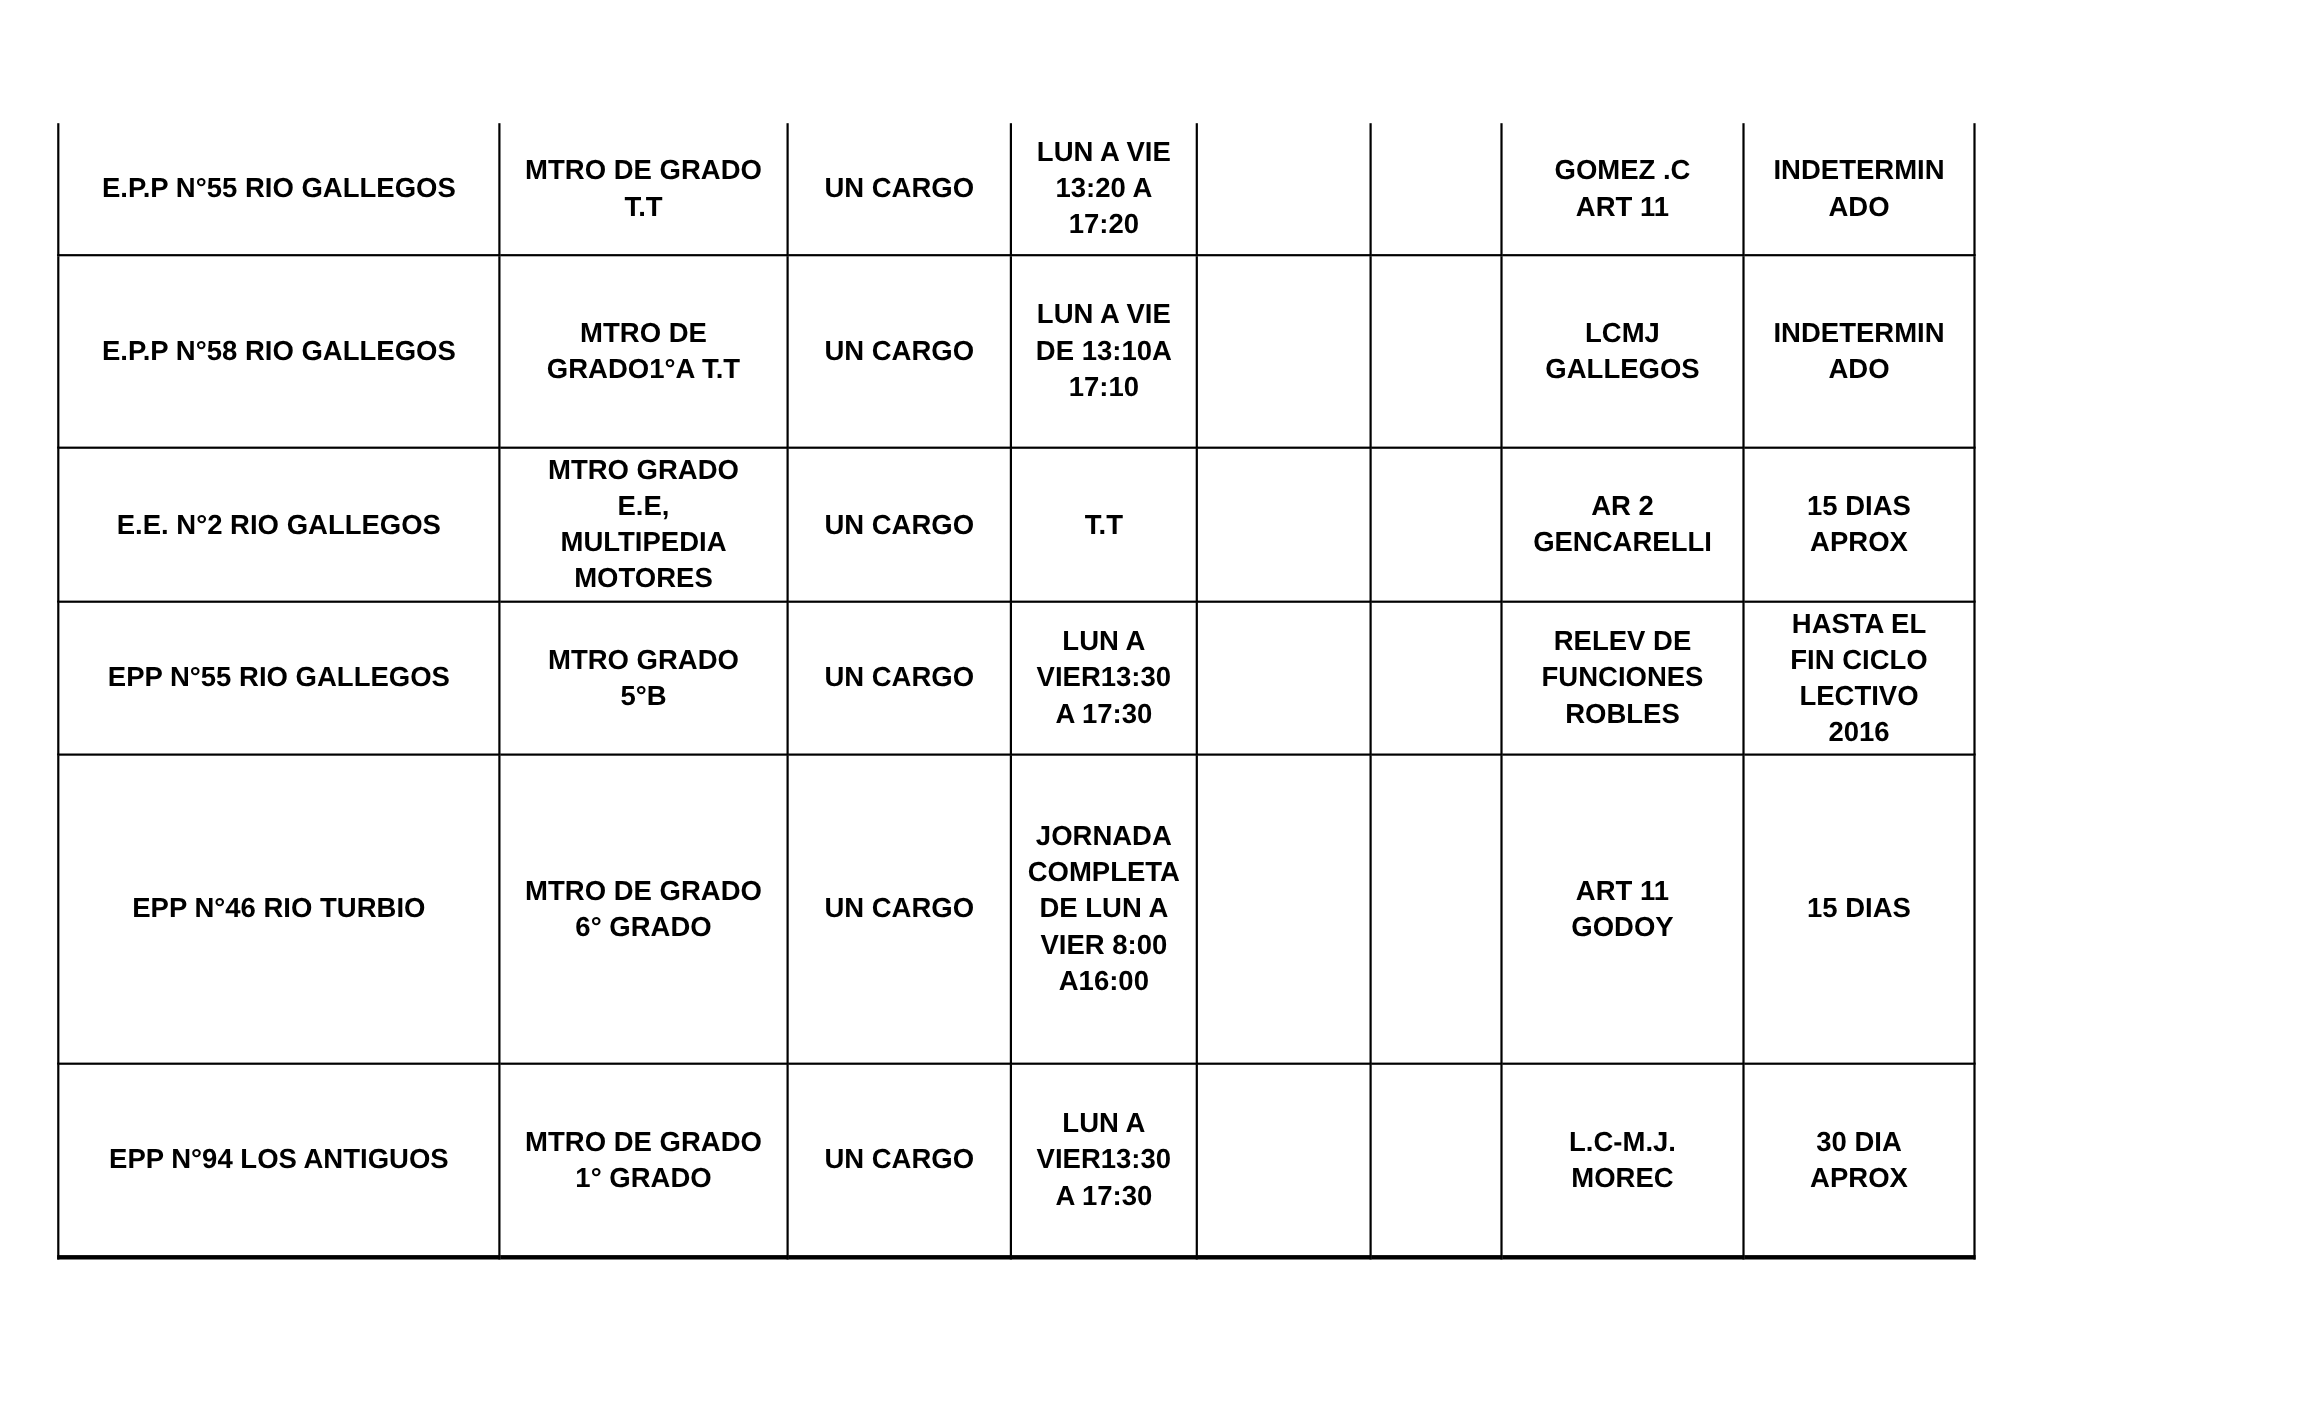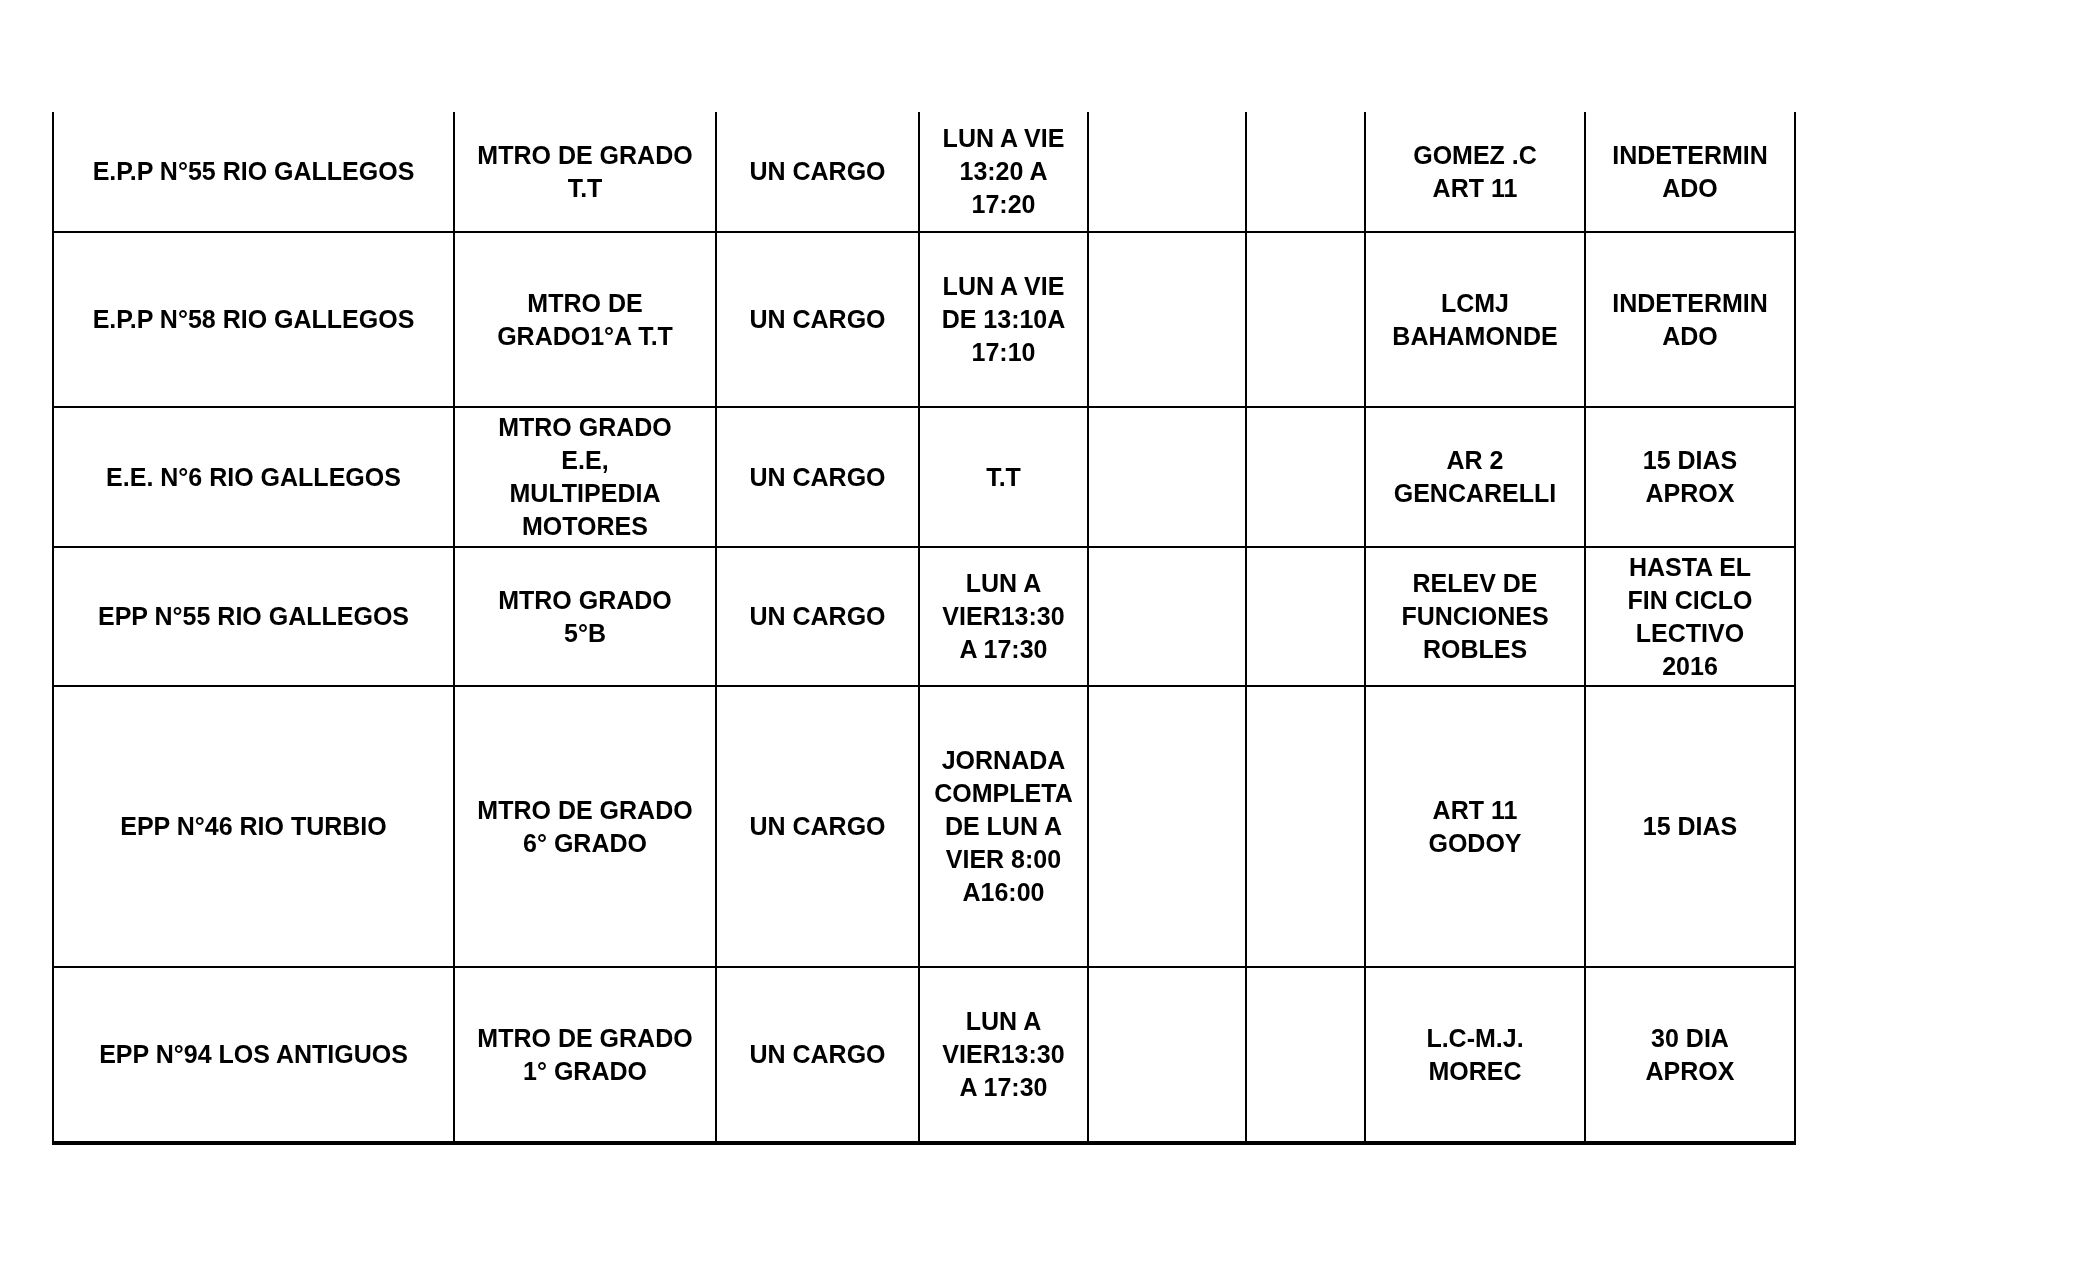--- a/index.html
+++ b/index.html
@@ -75,27 +75,27 @@
       <div class="cell first-col">E.P.P N°58 RIO GALLEGOS</div>
       <div class="cell">MTRO DE
 GRADO1°A T.T</div>
       <div class="cell">UN CARGO</div>
       <div class="cell">LUN A VIE
 DE 13:10A
 17:10</div>
       <div class="cell"></div>
       <div class="cell"></div>
       <div class="cell">LCMJ
-BAHAMONDE</div>
+GALLEGOS</div>
       <div class="cell">INDETERMIN
 ADO</div>
     </div>
 
     <div class="trow">
-      <div class="cell first-col">E.E. N°6 RIO GALLEGOS</div>
+      <div class="cell first-col">E.E. N°2 RIO GALLEGOS</div>
       <div class="cell">MTRO GRADO
 E.E,
 MULTIPEDIA
 MOTORES</div>
       <div class="cell">UN CARGO</div>
       <div class="cell">T.T</div>
       <div class="cell"></div>
       <div class="cell"></div>
       <div class="cell">AR 2
 GENCARELLI</div>

